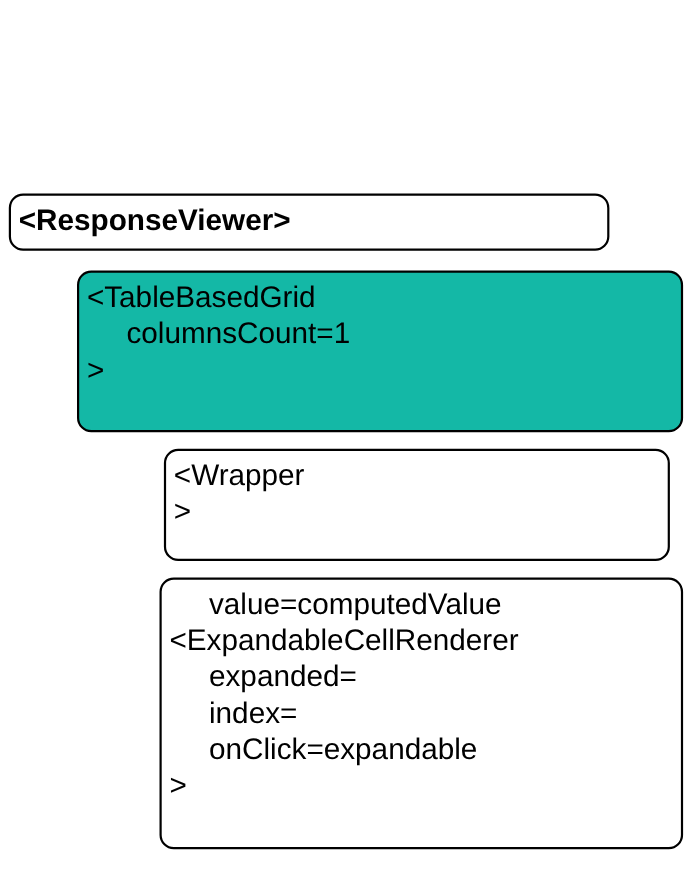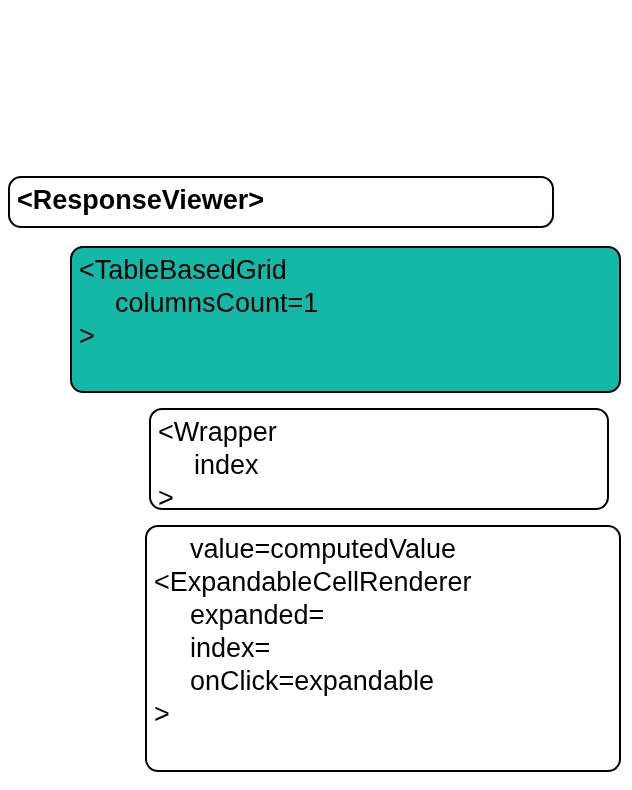--- a/index.html
+++ b/index.html
@@ -45,21 +45,20 @@
   </div>
 
   <div class="component-box box-table-based-grid" style="background: #14b8a6;">
     <span class="line">&lt;TableBasedGrid</span>
     <span class="line prop-line">columnsCount=1</span>
     <span class="line">&gt;</span>
   </div>
 
   <div class="component-box box-wrapper" style="background: rgb(255, 255, 255);">
     <span class="line">&lt;Wrapper</span>
-    <span class="line prop-line">index</span>
     <span class="line">&gt;</span>
   </div>
 
   <div class="component-box box-expandable-cell" style="background: rgb(255, 255, 255);">
     <span class="line prop-line">value=computedValue</span>
     <span class="line">&lt;ExpandableCellRenderer</span>
     <span class="line prop-line">expanded=</span>
     <span class="line prop-line">index=</span>
     <span class="line prop-line">onClick=expandable</span>
     <span class="line">&gt;</span>

